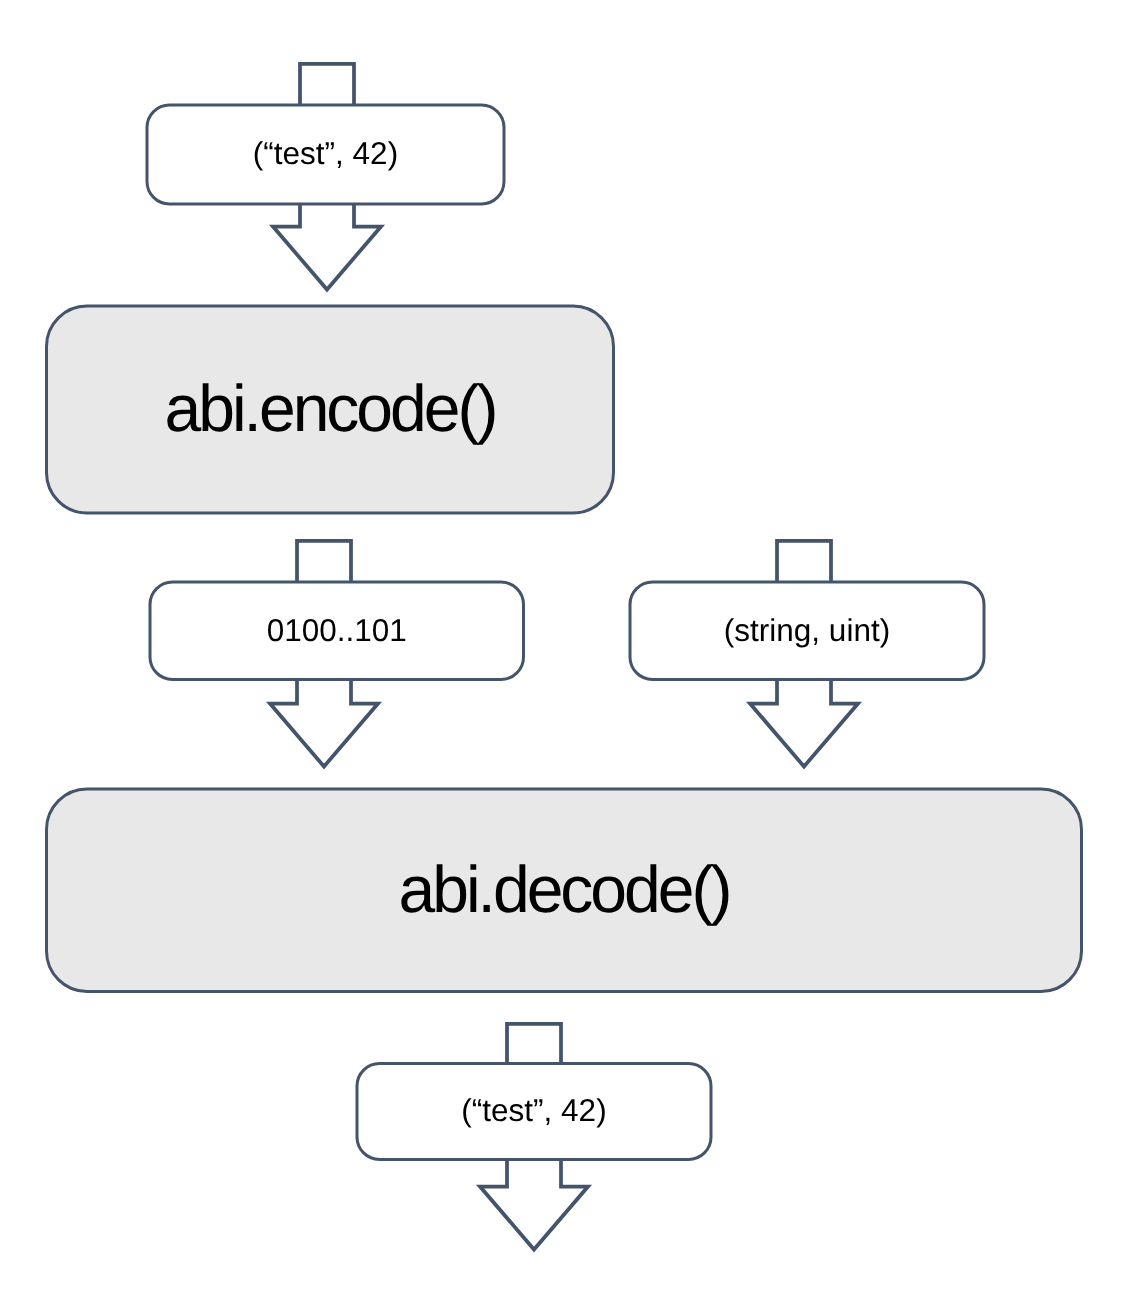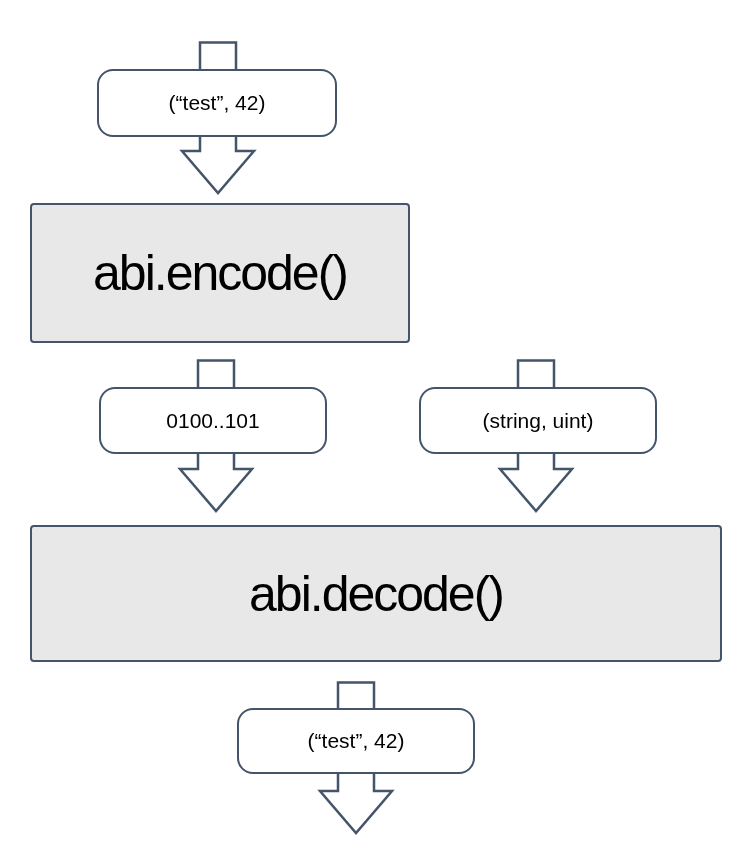--- a/index.html
+++ b/index.html
@@ -30,28 +30,28 @@
   }
   .datalabel {
     background: #ffffff;
     border: 2.5px solid #44546a;
     border-radius: 16px;
     font-size: 21px;
   }
   .process {
     background: #e8e8e8;
     border: 2.5px solid #44546a;
-    border-radius: 4px;
-    font-size: 50px;
+    border-radius: 28px;
+    font-size: 44px;
     letter-spacing: -2px;
   }
   
   .n-input   { left: 97px;  top: 69px;  width: 240px; height: 68px;  }
   .n-encode  { left: 30px;  top: 203px; width: 380px; height: 140px; }
-  .n-bytes   { left: 99px;  top: 387px; width: 228px; height: 67px; align-items: center;  }
+  .n-bytes   { left: 99px;  top: 387px; width: 251px; height: 67px; align-items: center;  }
   .n-types   { left: 419px; top: 387px; width: 238px; height: 67px;  }
   .n-decode  { left: 30px;  top: 525px; width: 692px; height: 137px; }
   .n-output  { left: 237px; top: 708px; width: 238px; height: 66px;  }
   
   .a-input   { left: 180px; top: 41px;  }
   .a-bytes   { left: 178px; top: 359px; }
   .a-types   { left: 498px; top: 359px; }
   .a-output  { left: 318px; top: 681px; }
 </style>
 </head>

